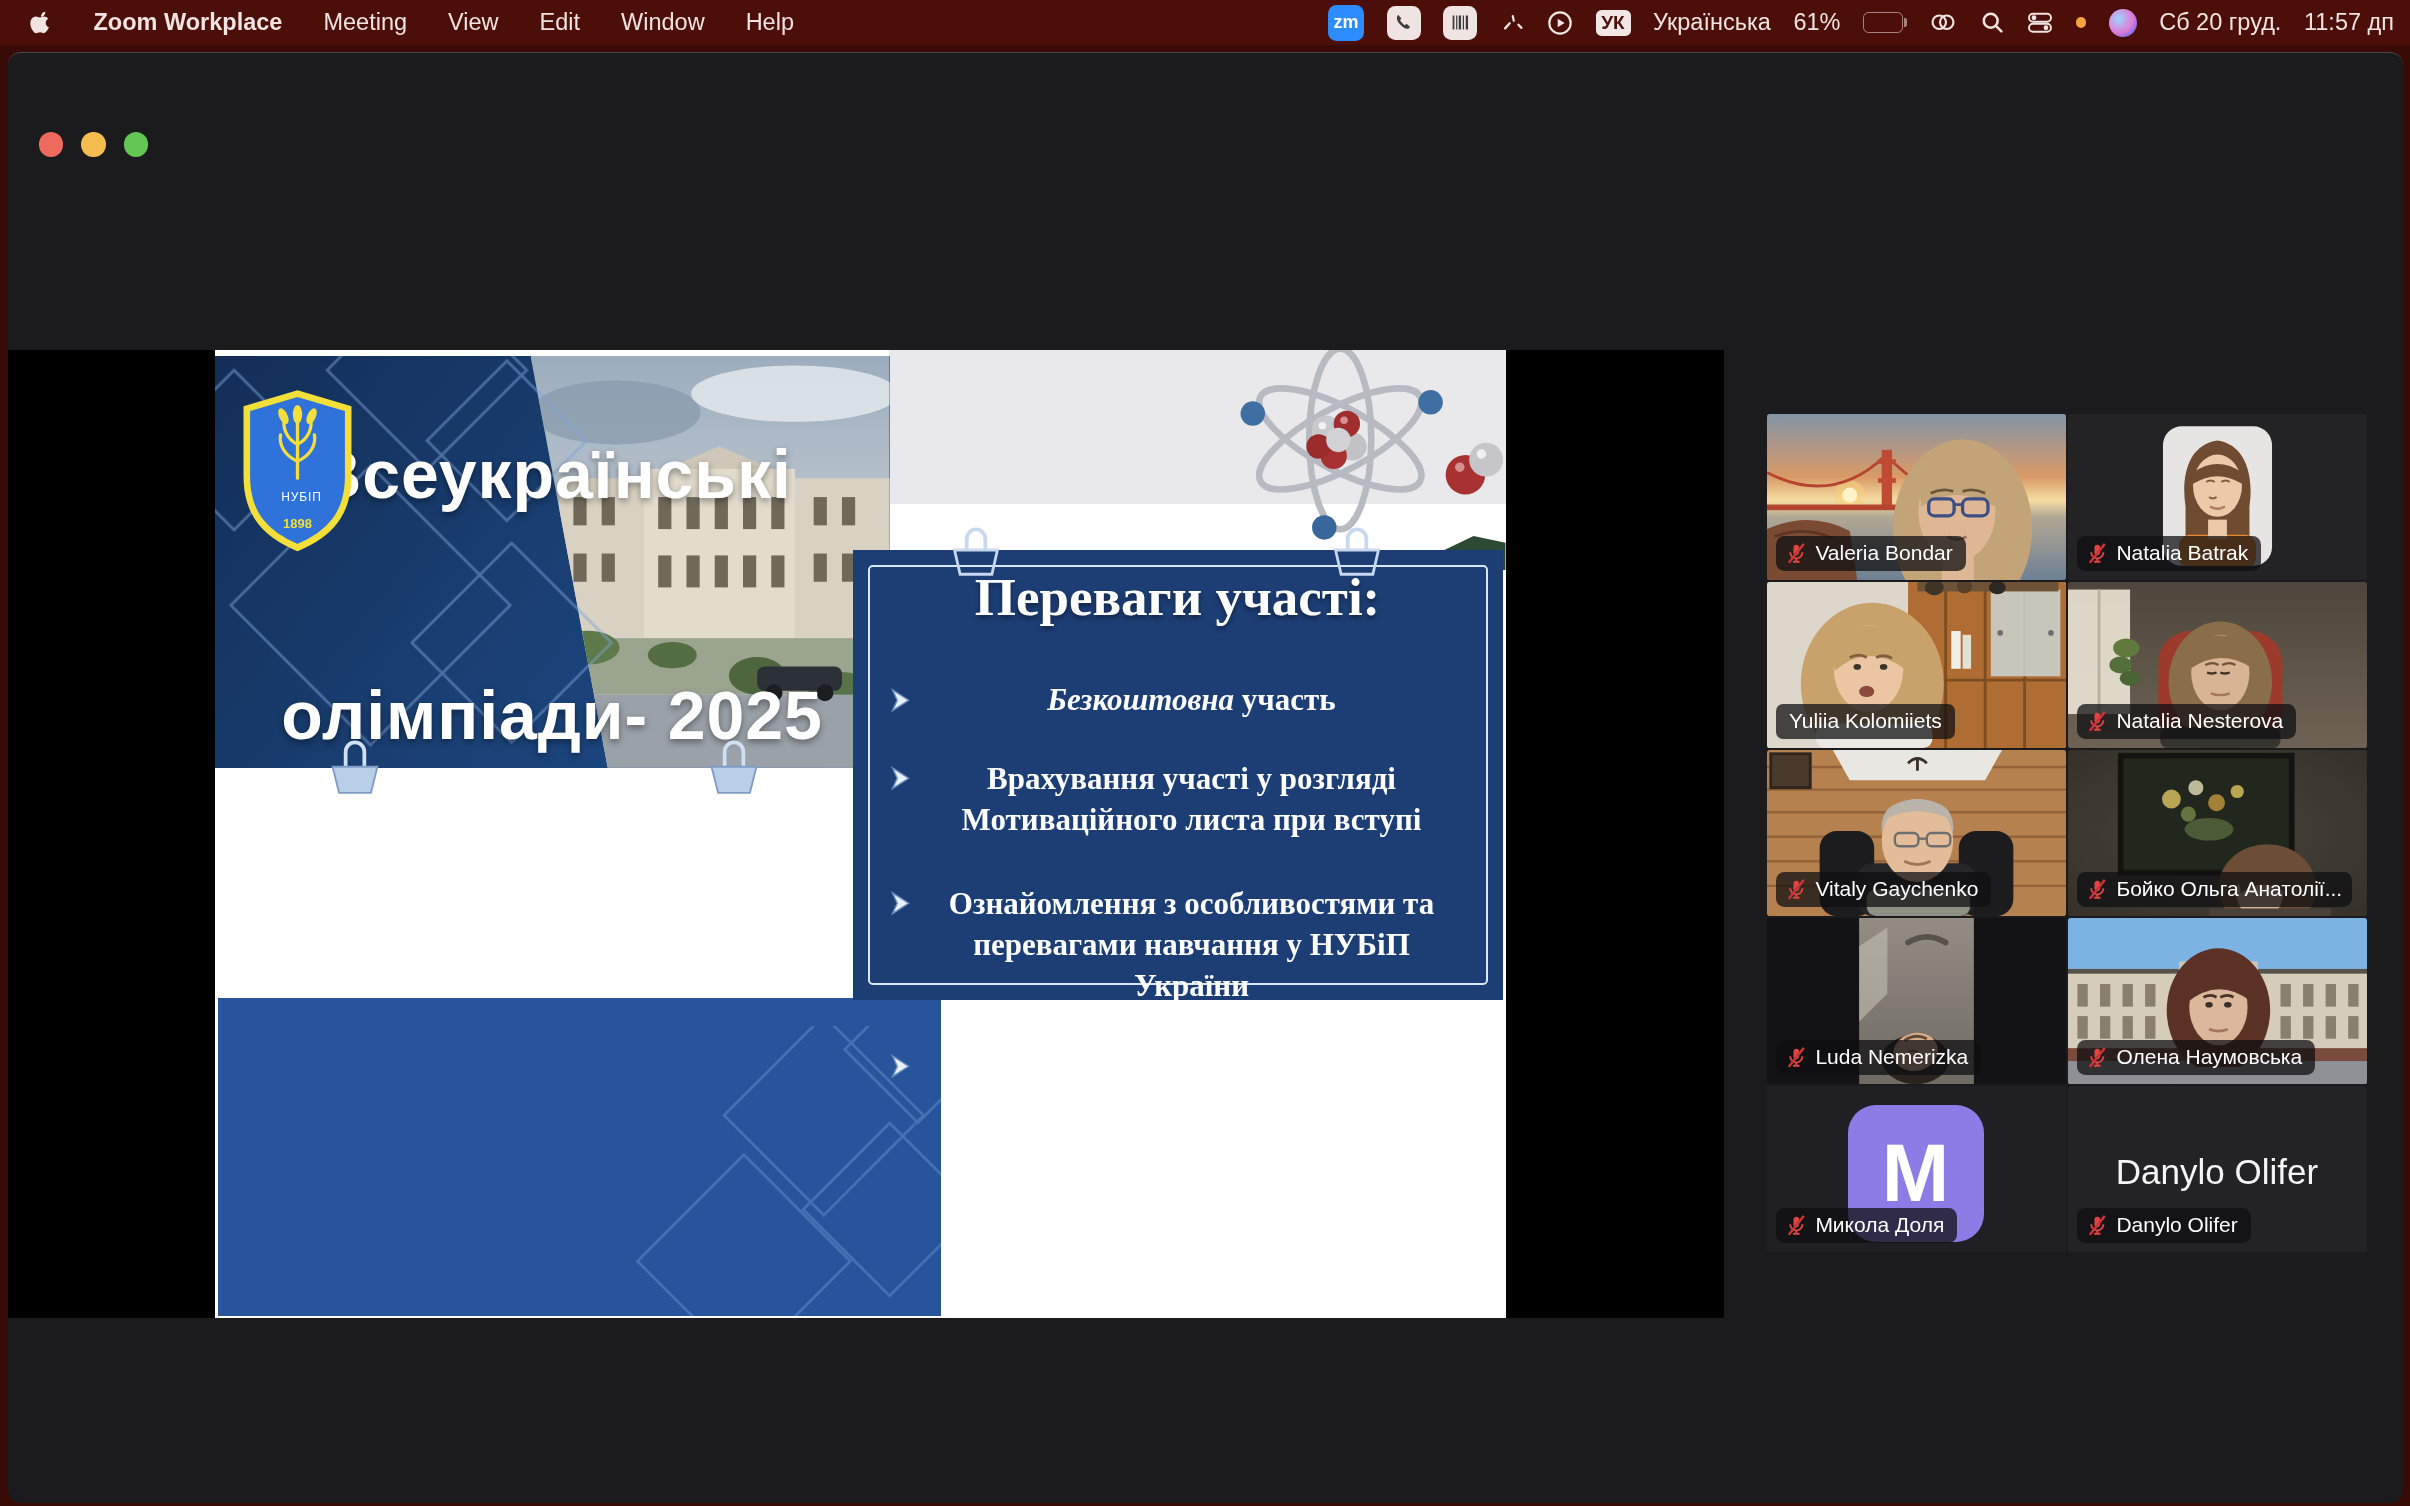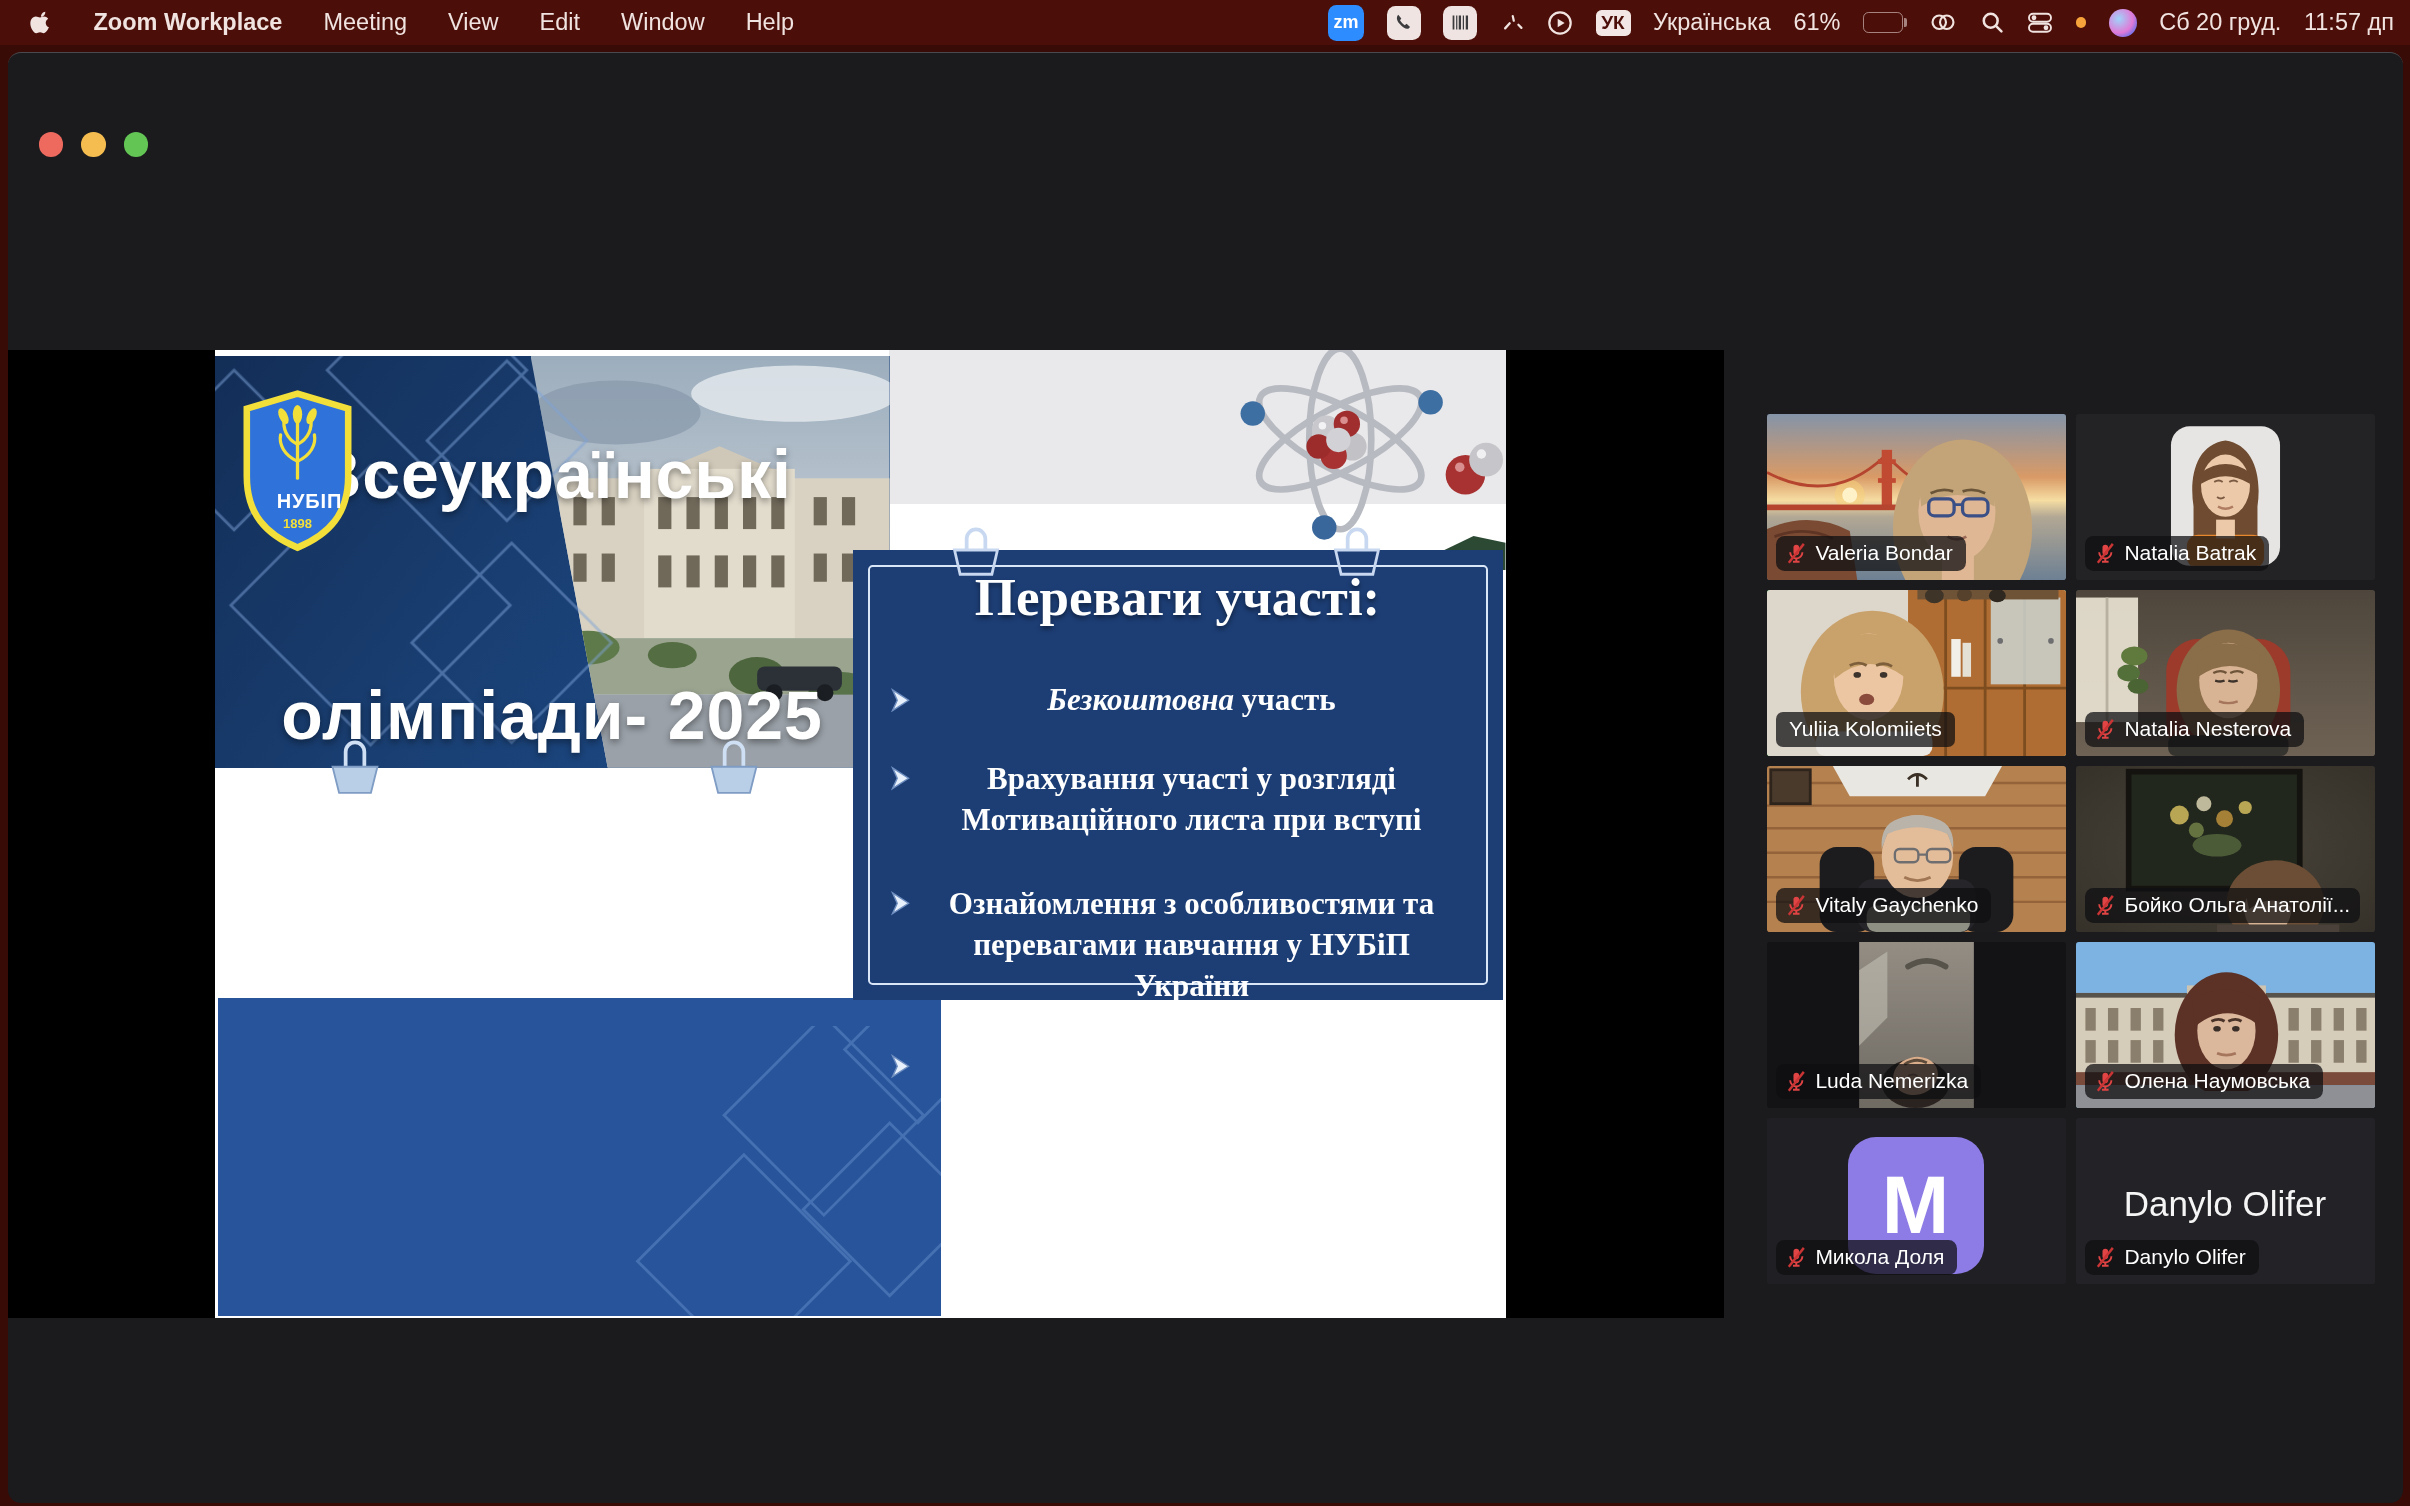--- a/index.html
+++ b/index.html
@@ -50,22 +50,22 @@
   .titlecard { position:absolute; left:0; top:5.6px; width:675px; height:412px;
     background:linear-gradient(128deg, #132e57 0%, #1a4176 55%, #1d4b8a 100%); overflow:visible; }
   .tc-photo { position:absolute; right:0; top:0; width:359px; height:412px;
     clip-path:polygon(0 0, 100% 0, 100% 100%, 21.5% 100%); }
   .tc-pattern { position:absolute; left:0; top:0; width:675px; height:412px; }
   .tc-title { position:absolute; left:0; width:100%; text-align:center; color:#fff;
     font-size:68px; font-weight:700; letter-spacing:0.9px; z-index:3;
     text-shadow:0 2.8px 7.5px rgba(0,0,0,.4); }
   .tc-line1 { top:79px; } .tc-line2 { top:320px; }
   .crest { position:absolute; left:24.5px; top:32px; width:117px; height:169px; z-index:4; }
-  .crest-abbr { position:absolute; left:12px; top:102px; width:100%; text-align:center;
-    color:#fff; font-size:20px; font-weight:700; letter-spacing:0.9px; }
+  .crest-abbr { position:absolute; left:4px; top:102px; width:100%; text-align:center;
+    color:#fff; font-size:12px; font-weight:400; letter-spacing:0.9px; }
   .crest-year { position:absolute; left:0; top:128px; width:100%; text-align:center;
     color:#f2df3a; font-size:13px; font-weight:700; }
   .clip-b { position:absolute; top:373px; z-index:6; }
 
   
   .benefits { position:absolute; left:638px; top:200px; width:650px; height:450px;
     background:#1d3e75; z-index:5; }
   .ben-frame { position:absolute; inset:15px; border:2.8px solid #d9e6f8; border-radius:4.7px; }
   .ben-head { position:absolute; top:17px; left:0; width:100%; text-align:center; color:#fff;
     font-family:"Liberation Serif", serif; font-weight:700; font-size:53px;
@@ -82,21 +82,21 @@
   
   .subjects { position:absolute; left:3.8px; top:648px; width:723px; height:318px;
     background:#28549b; overflow:hidden; }
   .sub-pattern { position:absolute; right:-38px; top:28px; width:395px; height:301px; opacity:.55; }
   .sub-text { position:relative; width:96%; margin:19px auto 0; text-align:center; color:#f4f7fc;
     font-family:"Liberation Serif", serif; font-weight:600; font-size:34px; line-height:1.52;
     text-shadow:0 1.9px 3.8px rgba(0,0,0,.3); z-index:2; }
 
   
   .gallery { position:absolute; left:1759px; top:361px; display:grid;
-    grid-template-columns:299px 299px; grid-auto-rows:166px; gap:10px; }
+    grid-template-columns:299px 299px; grid-auto-rows:166px; gap:2px; }
   .tile { position:relative; background:#202023; border-radius:2.8px; overflow:hidden; }
   .tile svg.scene { position:absolute; inset:0; width:100%; height:100%; }
   .tile.speaking { outline:4.7px solid #2fd05c; outline-offset:-4.7px; }
   .nameplate { position:absolute; left:9.4px; bottom:9.4px; display:flex; align-items:center; gap:7.5px;
     background:rgba(15,15,18,.74); border-radius:8.5px; padding:4.7px 13px 5.6px 9.4px;
     color:#fff; font-size:21px; white-space:nowrap; max-width:275px; overflow:hidden; z-index:5; }
   .nameplate.nomic { padding-left:13px;border-radius:7px; }
   .mic { width:22.6px; height:22.6px; flex:0 0 22.6px; }
   .avatarM { position:absolute; left:81px; top:19px; width:136px; height:137px; border-radius:28px;
     background:#8d7ce6; display:flex; align-items:center; justify-content:center;

